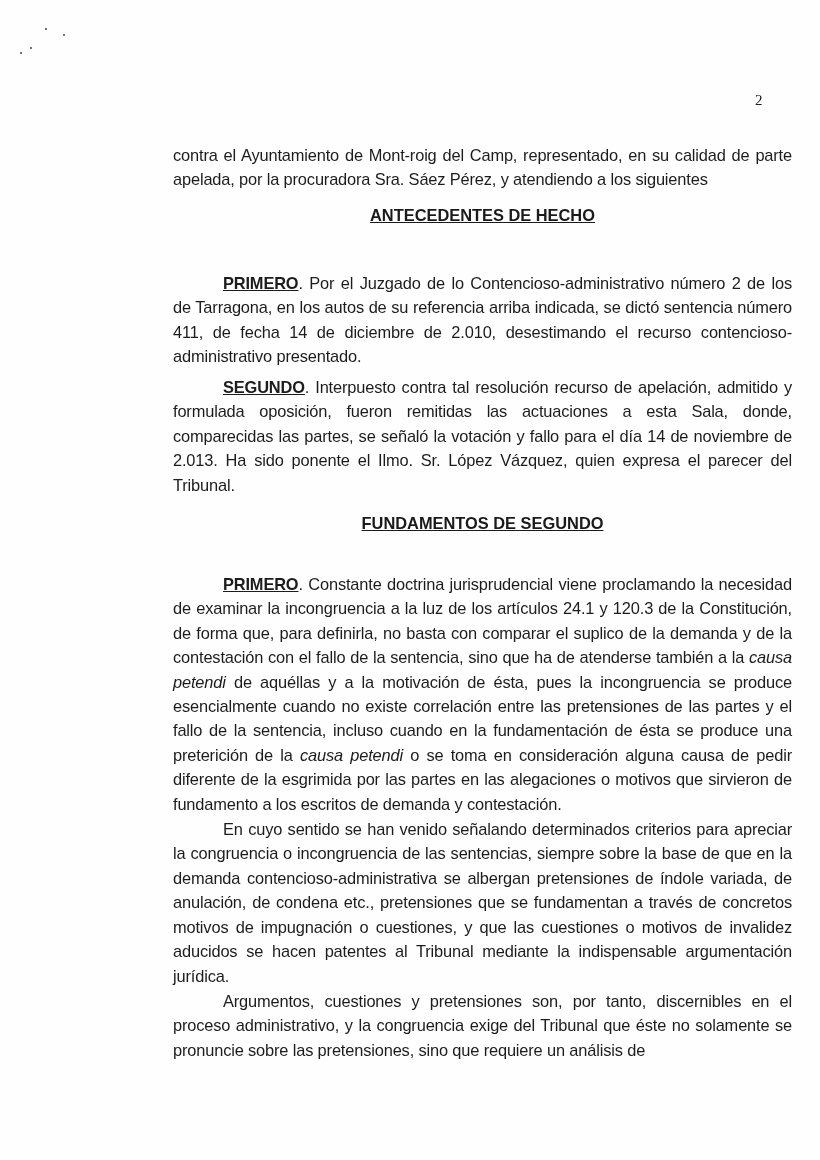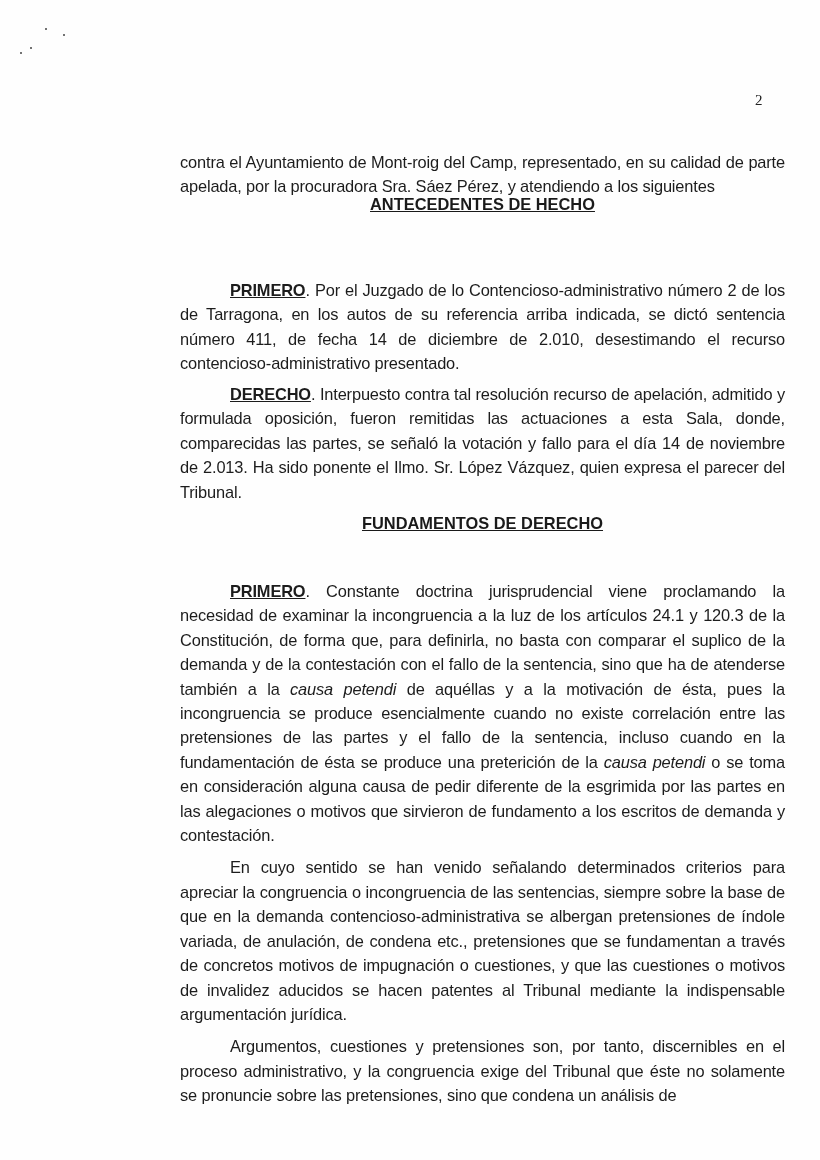--- a/index.html
+++ b/index.html
@@ -12,21 +12,21 @@
     .speck { position: absolute; width: 2px; height: 2px; background: #444; border-radius: 1px; }
     .page-number {
       position: absolute; left: 755px; top: 92px;
       font-family: "Liberation Serif", serif; font-size: 15px; color: #222;
     }
     .body-text {
       position: absolute; left: 172px; width: 621px;
       font-size: 16.4px; line-height: 24.4px; letter-spacing: -0.15px;
       text-align: justify; color: #1c1c1c;
     }
-    .body-text p { margin: 8px; }
+    .body-text p { margin: 1px; }
     .para-indent { text-indent: 50px; }
     .heading {
       position: absolute; left: 172px; width: 621px; text-align: center;
       font-weight: bold; font-size: 16.4px; text-decoration: underline; color: #1a1a1a;
     }
     .label { font-weight: bold; text-decoration: underline; }
     .it { font-style: italic; }
   </style>
 </head>
 <body>
@@ -36,30 +36,30 @@
   <span class="speck" style="left:63px;top:34px;"></span>
   <span class="speck" style="left:30px;top:47px;"></span>
   <span class="speck" style="left:20px;top:52px;"></span>
 
   <div class="page-number">2</div>
 
   <div class="body-text" style="top:142px;">
     <p>contra el Ayuntamiento de Mont-roig del Camp, representado, en su calidad de parte apelada, por la procuradora Sra. Sáez Pérez, y atendiendo a los siguientes</p>
   </div>
 
-  <div class="heading" style="top:195px;">ANTECEDENTES DE HECHO</div>
+  <div class="heading" style="top:206px;">ANTECEDENTES DE HECHO</div>
 
   <div class="body-text" style="top:270px;">
     <p class="para-indent"><span class="label">PRIMERO</span><span>. Por el Juzgado de lo Contencioso-administrativo número 2 de los de Tarragona, en los autos de su referencia arriba indicada, se dictó sentencia número 411, de fecha 14 de diciembre de 2.010, desestimando el recurso contencioso-administrativo presentado.</span></p>
   </div>
 
   <div class="body-text" style="top:374px;">
-    <p class="para-indent"><span class="label">DERECHO</span><span>. Interpuesto contra tal resolución recurso de apelación, admitido y formulada oposición, fueron remitidas las actuaciones a esta Sala, donde, comparecidas las partes, se señaló la votación y fallo para el día 14 de noviembre de 2.013. Ha sido ponente el Ilmo. Sr. López Vázquez, quien expresa el parecer del Tribunal.</span></p>
+    <p class="para-indent"><span class="label">SEGUNDO</span><span>. Interpuesto contra tal resolución recurso de apelación, admitido y formulada oposición, fueron remitidas las actuaciones a esta Sala, donde, comparecidas las partes, se señaló la votación y fallo para el día 14 de noviembre de 2.013. Ha sido ponente el Ilmo. Sr. López Vázquez, quien expresa el parecer del Tribunal.</span></p>
   </div>
 
-  <div class="heading" style="top:514px;">FUNDAMENTOS DE DERECHO</div>
+  <div class="heading" style="top:514px;">FUNDAMENTOS DE SEGUNDO</div>
 
   <div class="body-text" style="top:571px;">
     <p class="para-indent"><span class="label">PRIMERO</span><span>. Constante doctrina jurisprudencial viene proclamando la necesidad de examinar la incongruencia a la luz de los artículos 24.1 y 120.3 de la Constitución, de forma que, para definirla, no basta con comparar el suplico de la demanda y de la contestación con el fallo de la sentencia, sino que ha de atenderse también a la </span><span class="it">causa petendi</span><span> de aquéllas y a la motivación de ésta, pues la incongruencia se produce esencialmente cuando no existe correlación entre las pretensiones de las partes y el fallo de la sentencia, incluso cuando en la fundamentación de ésta se produce una preterición de la </span><span class="it">causa petendi</span><span> o se toma en consideración alguna causa de pedir diferente de la esgrimida por las partes en las alegaciones o motivos que sirvieron de fundamento a los escritos de demanda y contestación.</span></p>
     <p class="para-indent">En cuyo sentido se han venido señalando determinados criterios para apreciar la congruencia o incongruencia de las sentencias, siempre sobre la base de que en la demanda contencioso-administrativa se albergan pretensiones de índole variada, de anulación, de condena etc., pretensiones que se fundamentan a través de concretos motivos de impugnación o cuestiones, y que las cuestiones o motivos de invalidez aducidos se hacen patentes al Tribunal mediante la indispensable argumentación jurídica.</p>
-    <p class="para-indent">Argumentos, cuestiones y pretensiones son, por tanto, discernibles en el proceso administrativo, y la congruencia exige del Tribunal que éste no solamente se pronuncie sobre las pretensiones, sino que condena un análisis de</p>
+    <p class="para-indent">Argumentos, cuestiones y pretensiones son, por tanto, discernibles en el proceso administrativo, y la congruencia exige del Tribunal que éste no solamente se pronuncie sobre las pretensiones, sino que requiere un análisis de</p>
   </div>
 </div>
 
 </body></html>

